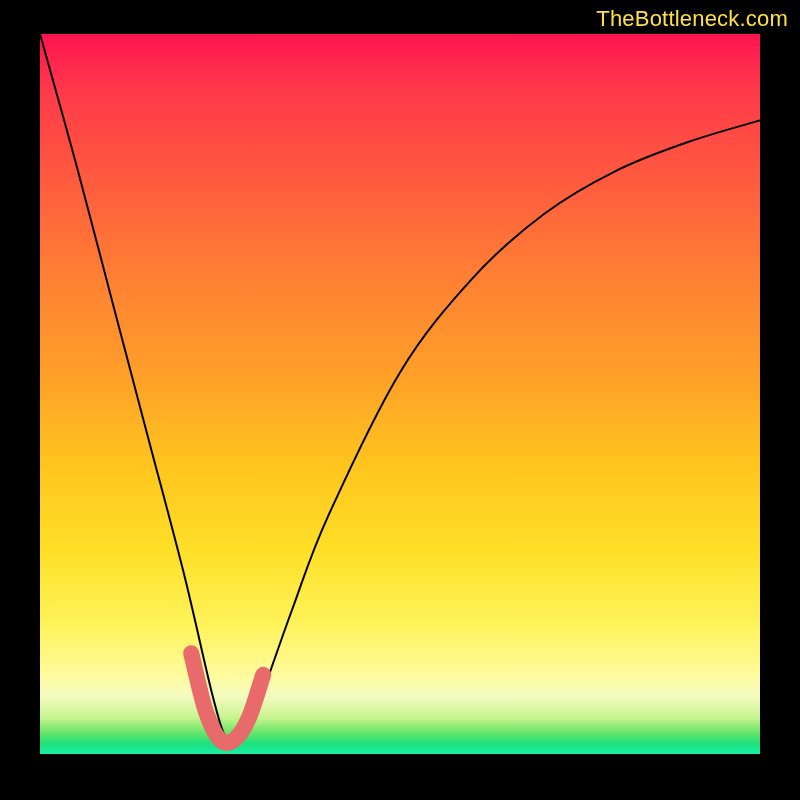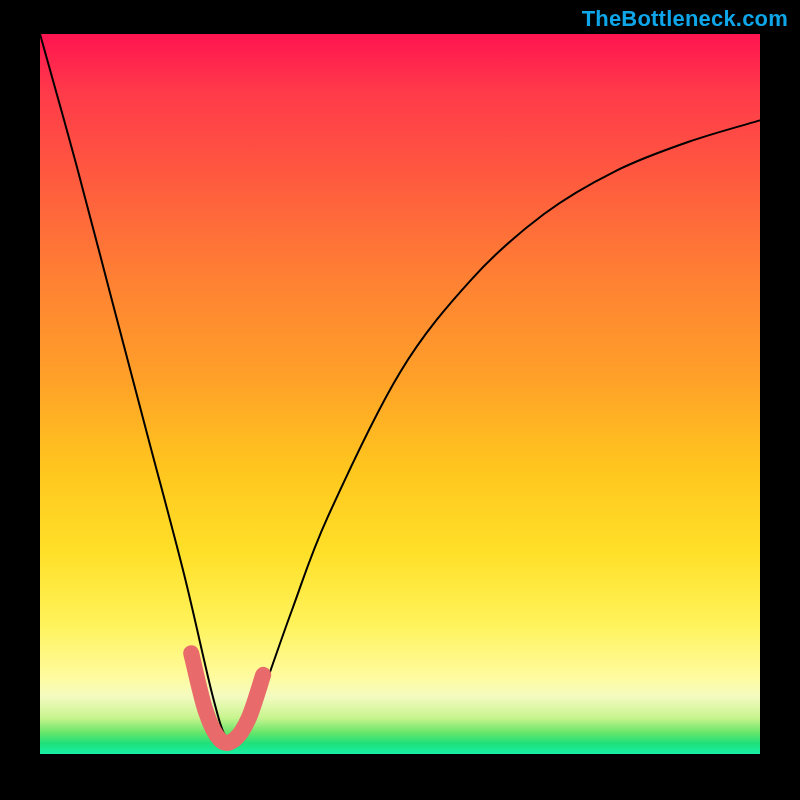--- a/index.html
+++ b/index.html
@@ -14,23 +14,23 @@
   .frame {
     position: relative;
     width: 800px;
     height: 800px;
     background: #000;
   }
   .watermark {
     position: absolute;
     top: 6px;
     right: 12px;
-    color: #0ea5e9;
+    color: #fde047;
     font-size: 22px;
-    font-weight: 700;
+    font-weight: 400;
     letter-spacing: 0.2px;
     z-index: 10;
   }
   .plot-area {
     position: absolute;
     left: 40px;
     top: 34px;
     width: 720px;
     height: 720px;
     

